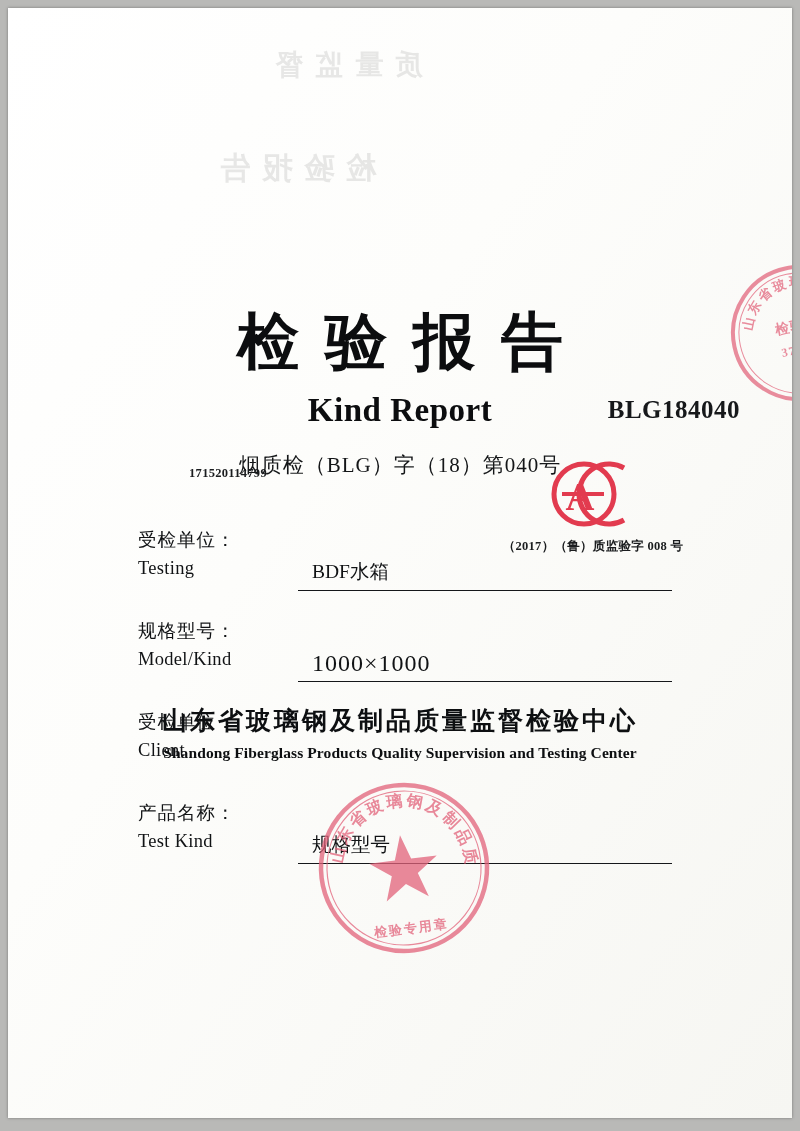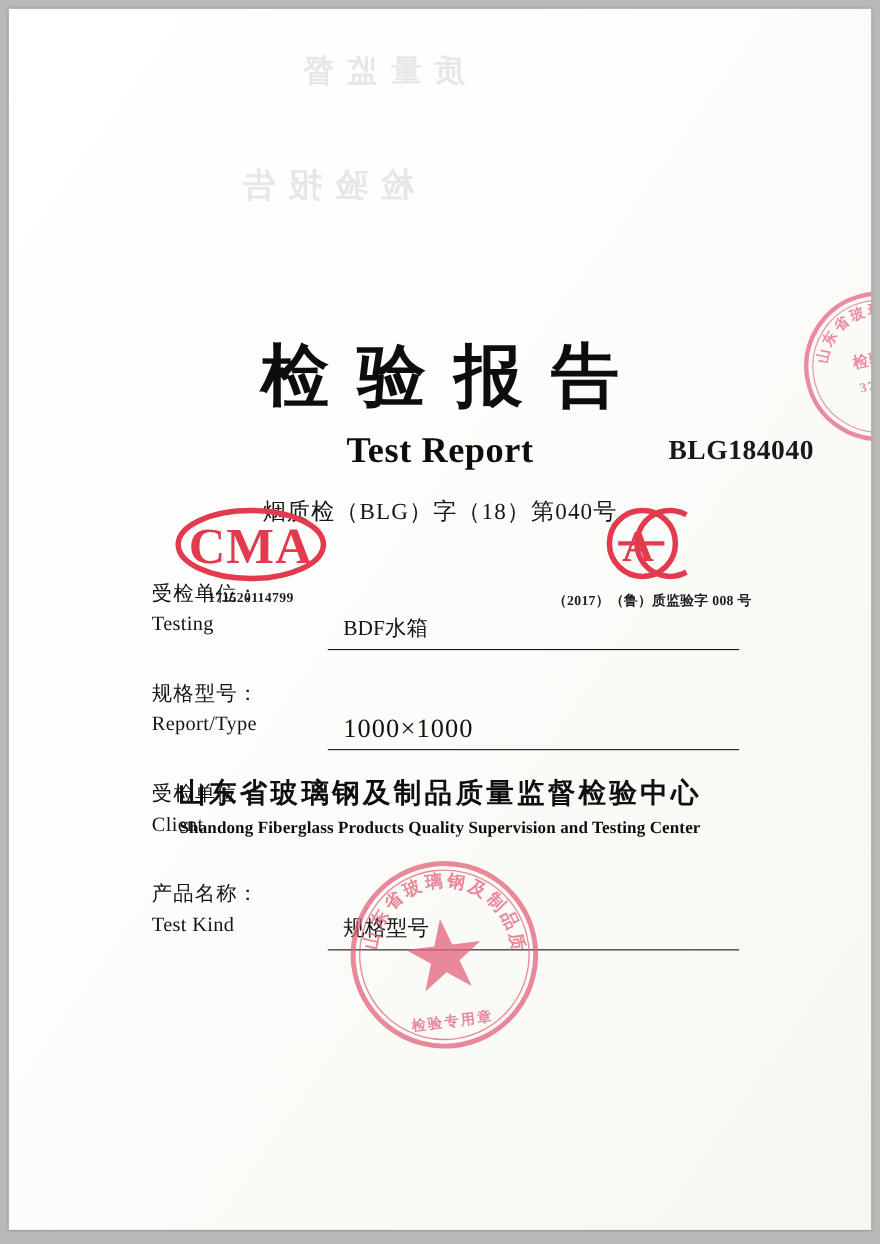--- a/index.html
+++ b/index.html
@@ -192,61 +192,55 @@
   <div class="ghost ghost-1">质量监督</div>
   <div class="ghost ghost-2">检验报告</div>
 
   <div class="layer">
 
     <div id="report-no">BLG184040</div>
 
     <div id="marks">
 
       <div class="mark-block" id="cma-block">
-        <div class="cma-logo">
-          <svg width="140" height="70" viewBox="0 0 140 70">
-            <ellipse cx="70" cy="35" rx="66" ry="31" fill="none" stroke="#e23b4f" stroke-width="5"></ellipse>
-            <text x="70" y="52" text-anchor="middle" font-family="Liberation Serif, serif" font-size="46" font-weight="bold" fill="#e23b4f" letter-spacing="1">CMA</text>
-          </svg>
-        </div>
         <div class="mark-caption">171520114799</div>
       </div>
 
       <div class="mark-block" id="cal-block">
         <div class="cal-logo">
           <svg width="110" height="72" viewBox="0 0 110 72">
             <circle cx="46" cy="34" r="30" fill="none" stroke="#e23b4f" stroke-width="5"></circle>
             <path d="M86 8 A30 30 0 1 0 86 60" fill="none" stroke="#e23b4f" stroke-width="5"></path>
             <text x="42" y="50" text-anchor="middle" font-family="Liberation Serif, serif" font-size="40" font-weight="bold" fill="#e23b4f">A</text>
             <path d="M24 34 h42" stroke="#e23b4f" stroke-width="4" fill="none"></path>
           </svg>
         </div>
         <div class="mark-caption">（2017）（鲁）质监验字 008 号</div>
       </div>
 
     </div>
 
     <h1 id="title-cn">检验报告</h1>
-    <h2 id="title-en">Test Report</h2>
+    <h2 id="title-en">Kind Report</h2>
     <div id="doc-no">烟质检（BLG）字（18）第040号</div>
 
     <div id="fields">
 
       <div class="field">
         <div class="field-labels">
           <div class="label-cn">受检单位：</div>
           <div class="label-en">Testing</div>
         </div>
         <div class="field-value">BDF水箱</div>
       </div>
 
       <div class="field">
         <div class="field-labels">
           <div class="label-cn">规格型号：</div>
-          <div class="label-en">Report/Type</div>
+          <div class="label-en">Model/Kind</div>
         </div>
         <div class="field-value latin">1000×1000</div>
       </div>
 
       <div class="field">
         <div class="field-labels">
           <div class="label-cn">受检单位：</div>
           <div class="label-en">Client</div>
         </div>
       </div>

